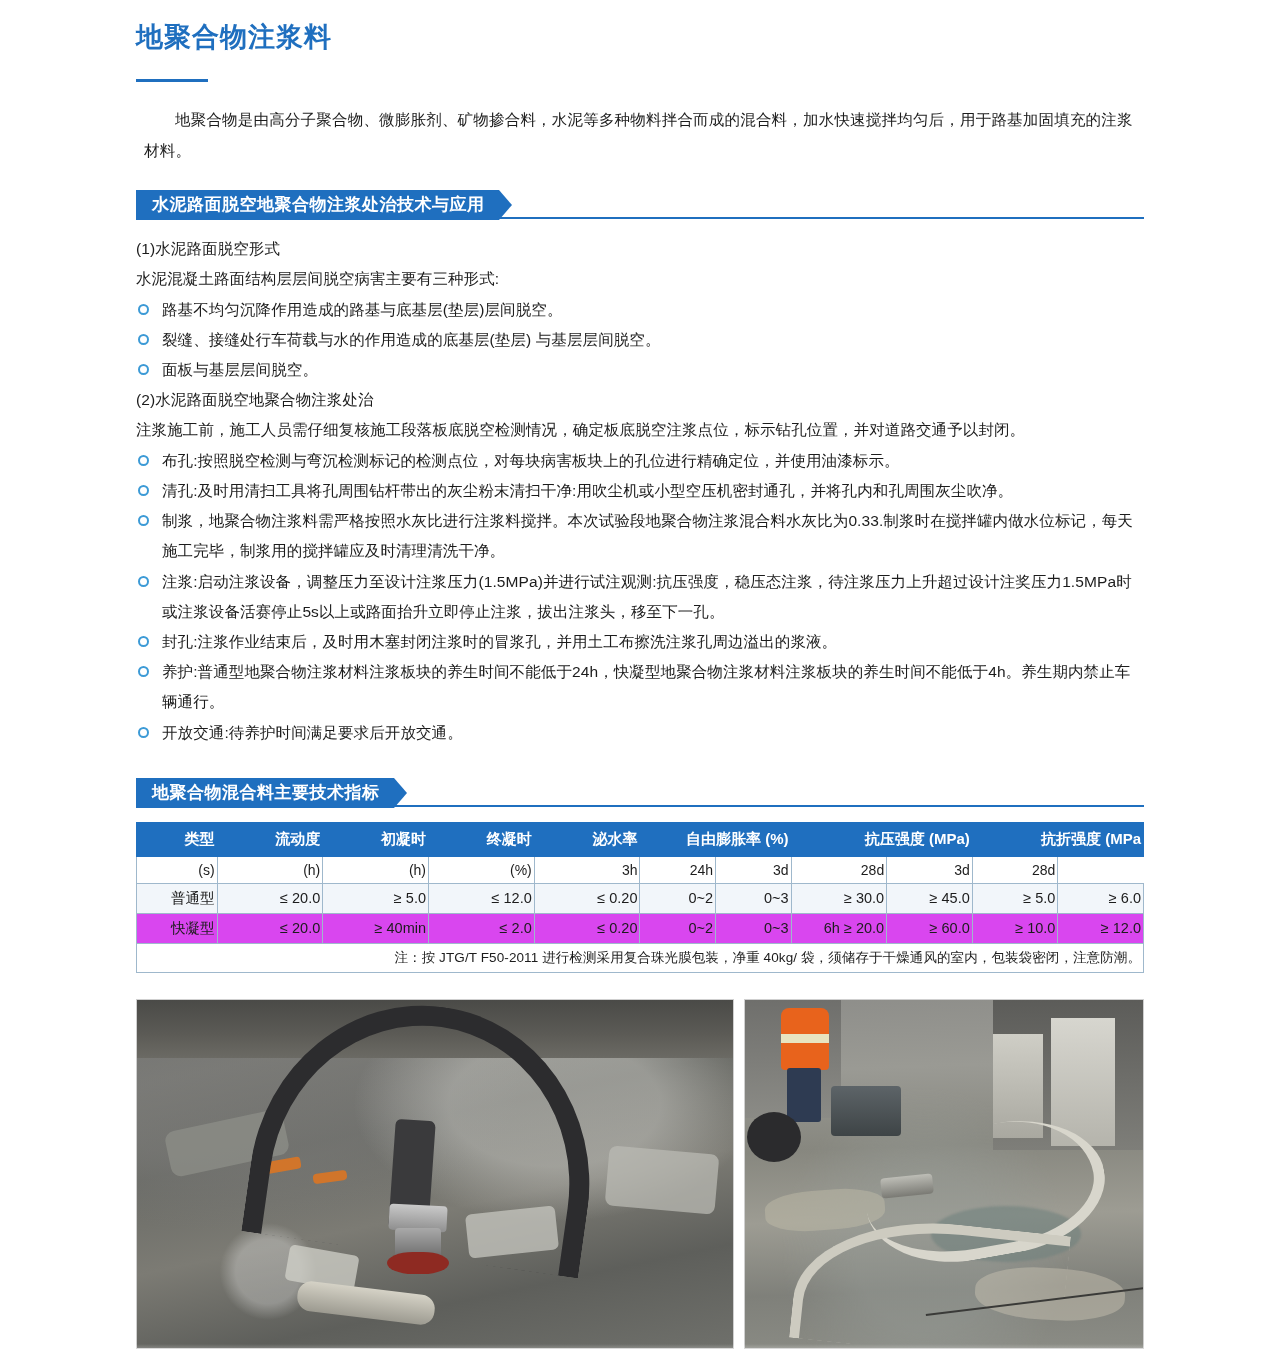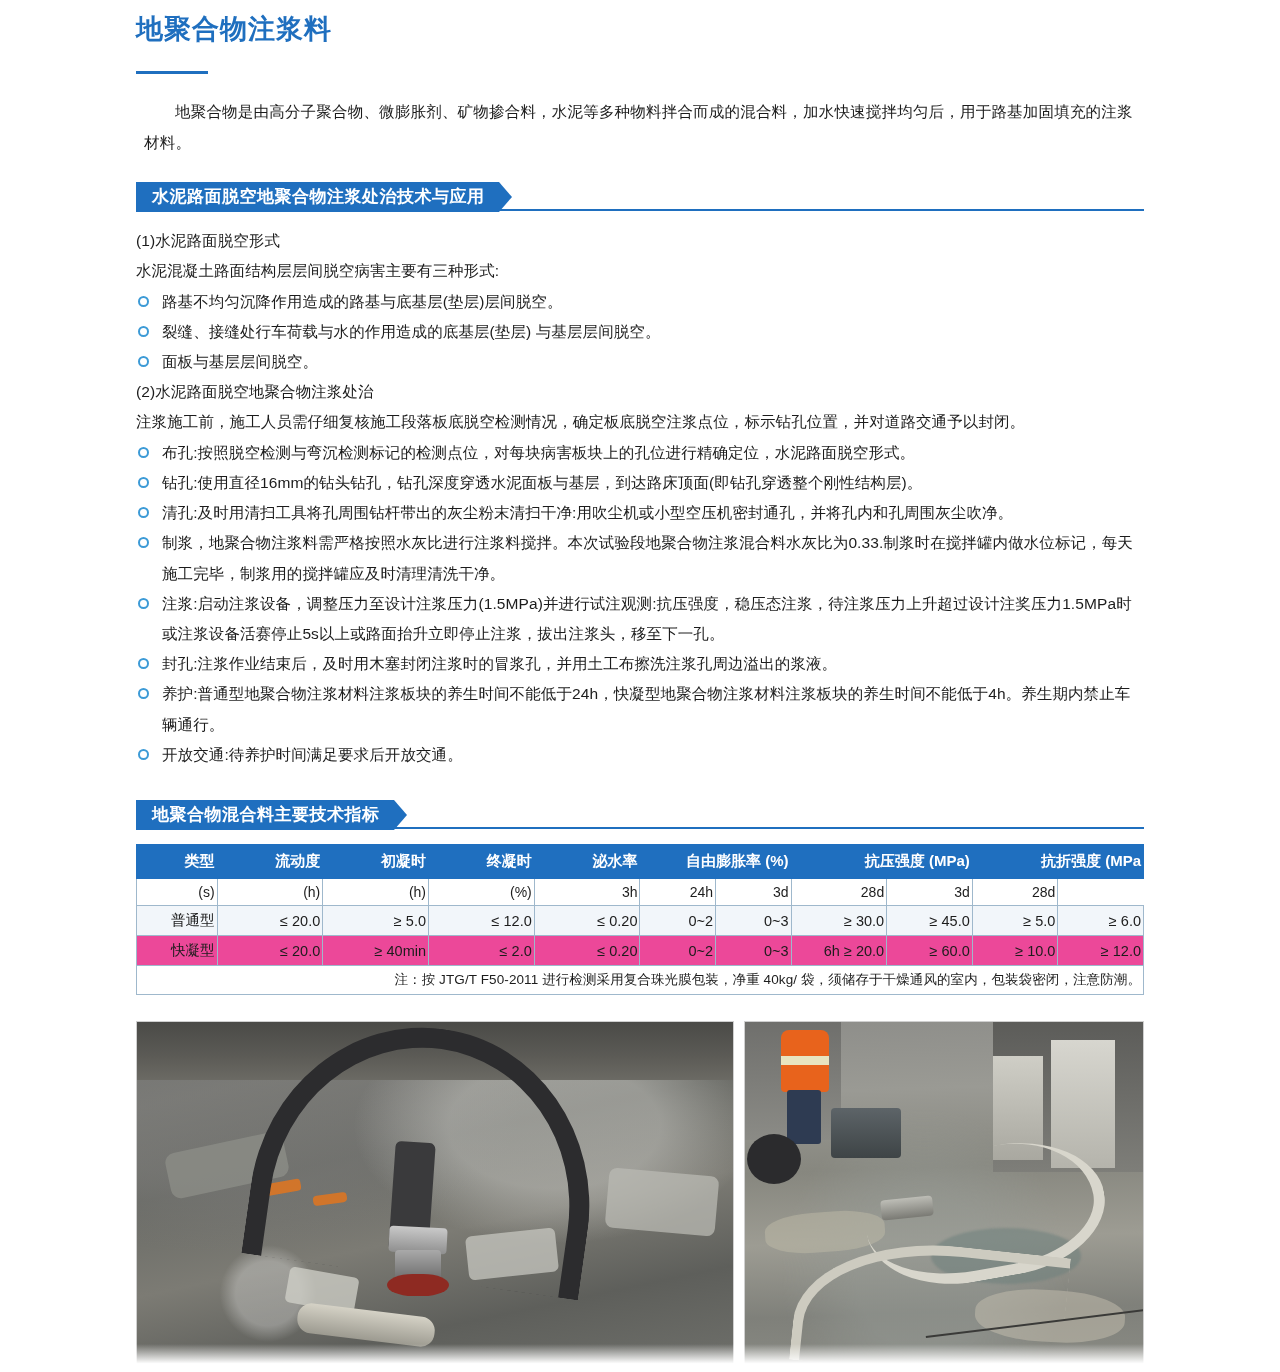--- a/index.html
+++ b/index.html
@@ -13,21 +13,21 @@
     font-family: "Liberation Sans", "DejaVu Sans", sans-serif;
     color: #1a1a1a;
     position: relative;
     overflow: hidden;
   }
   .page {
     position: relative;
     width: 1280px;
     height: 1372px;
     box-sizing: border-box;
-    padding: 0 136px 0 136px;
+    padding: 8px 136px 0 136px;
   }
   
   .doc-title {
     font-size: 27px;
     font-weight: bold;
     color: #1f6fbf;
     letter-spacing: 1px;
     padding-top: 12px;
     margin: 0;
     line-height: 1.3;
@@ -135,21 +135,21 @@
     font-weight: bold;
     border-color: #1f6fbf;
     font-size: 15px;
     padding: 7px 2px;
   }
   table.spec tbody tr.units td {
     background: #ffffff;
     font-size: 14px;
   }
   table.spec tbody tr.row-a td { background: #f2f6fa; }
-  table.spec tbody tr.row-b td { background: #ec4899; }
+  table.spec tbody tr.row-b td { background: #d946ef; }
   table.spec td.type-cell { font-weight: normal; }
   .note-row td {
     background: #ffffff;
     font-size: 13.5px;
     padding: 8px 10px;
     letter-spacing: 0.1px;
   }
   
   .photos {
     display: flex;
@@ -334,25 +334,21 @@
   <p class="bullet">
     <span class="dot"></span>
     <span>面板与基层层间脱空。</span>
   </p>
 
   <p class="p">(2)水泥路面脱空地聚合物注浆处治</p>
   <p class="p">注浆施工前，施工人员需仔细复核施工段落板底脱空检测情况，确定板底脱空注浆点位，标示钻孔位置，并对道路交通予以封闭。</p>
 
   <p class="bullet">
     <span class="dot"></span>
-    <span>布孔:按照脱空检测与弯沉检测标记的检测点位，对每块病害板块上的孔位进行精确定位，水泥路面脱空形式。</span>
-  </p>
-  <p class="bullet">
-    <span class="dot"></span>
-    <span>钻孔:使用直径16mm的钻头钻孔，钻孔深度穿透水泥面板与基层，到达路床顶面(即钻孔穿透整个刚性结构层)。</span>
+    <span>布孔:按照脱空检测与弯沉检测标记的检测点位，对每块病害板块上的孔位进行精确定位，并使用油漆标示。</span>
   </p>
   <p class="bullet">
     <span class="dot"></span>
     <span>清孔:及时用清扫工具将孔周围钻杆带出的灰尘粉末清扫干净:用吹尘机或小型空压机密封通孔，并将孔内和孔周围灰尘吹净。</span>
   </p>
   <p class="bullet">
     <span class="dot"></span>
     <span>制浆，地聚合物注浆料需严格按照水灰比进行注浆料搅拌。本次试验段地聚合物注浆混合料水灰比为0.33.制浆时在搅拌罐内做水位标记，每天施工完毕，制浆用的搅拌罐应及时清理清洗干净。</span>
   </p>
   <p class="bullet">

